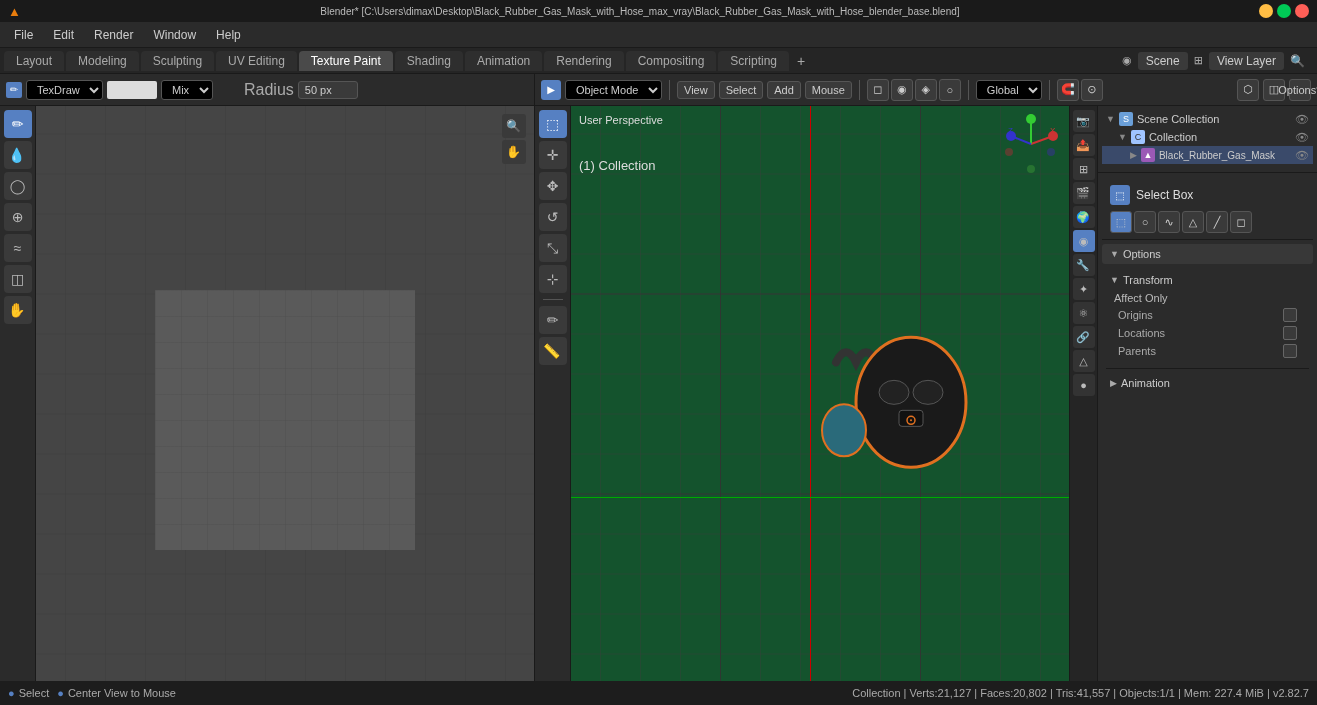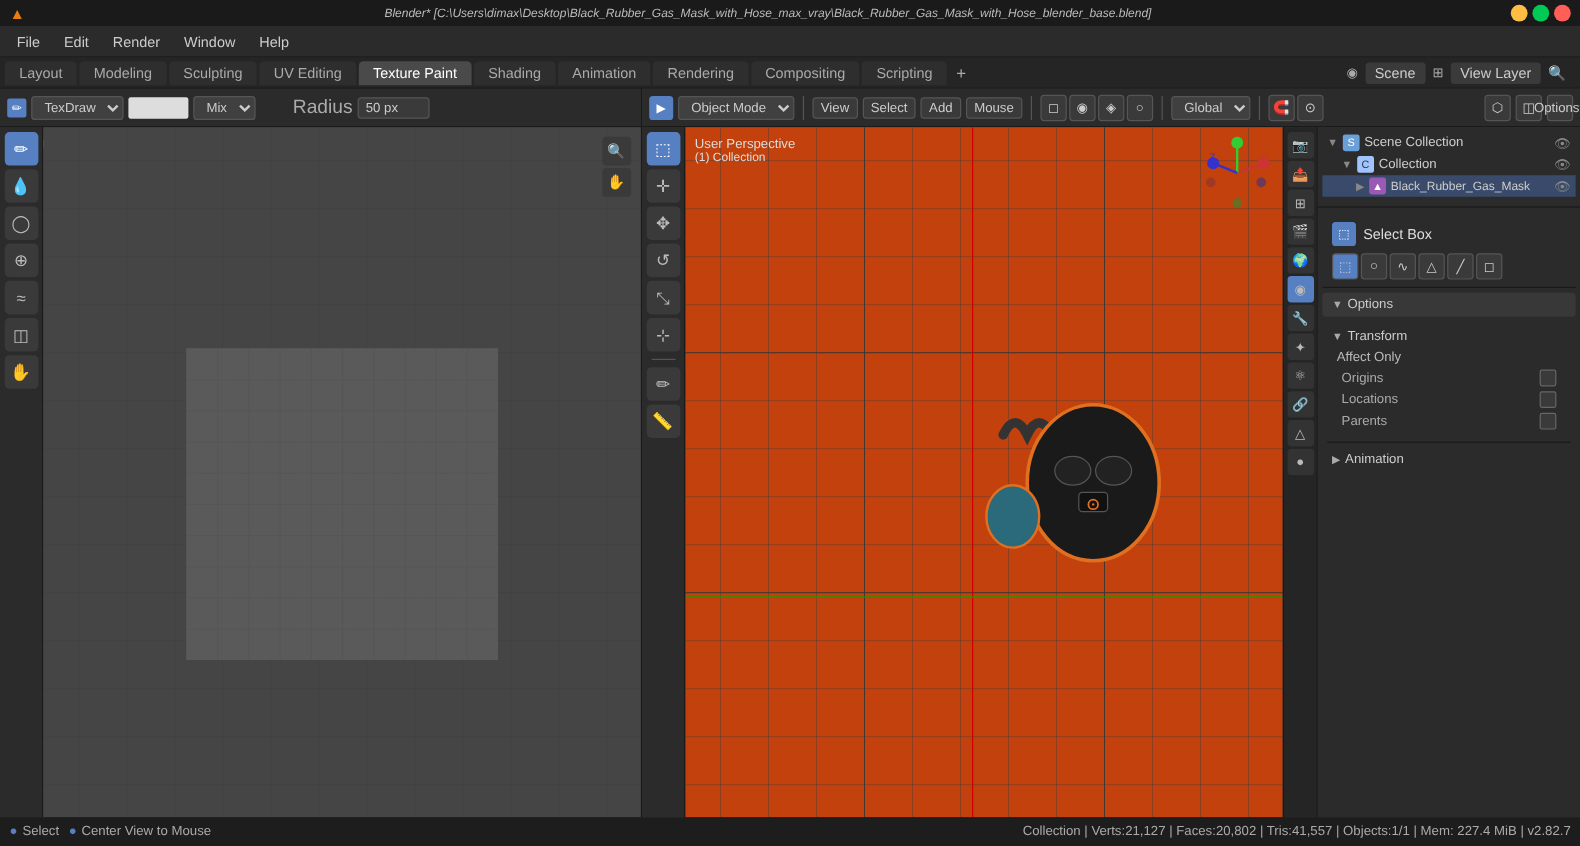--- a/index.html
+++ b/index.html
@@ -421,21 +421,21 @@
     }
     .prop-icon.active { background: #5680c2; }
 
     
     #viewport-canvas {
       position: absolute;
       left: 36px;
       top: 32px;
       right: 248px;
       bottom: 0;
-      background: #c2410c;
+      background: #14532d;
       overflow: hidden;
     }
 
     
     .viewport-label {
       position: absolute;
       top: 8px;
       left: 8px;
       font-size: 11px;
       color: #ccc;
@@ -484,21 +484,21 @@
       position: absolute;
       right: 266px;
       top: 42px;
       display: flex;
       flex-direction: column;
       gap: 2px;
     }
 
     
     .hdr-select {
-      background: #404040;
+      background: #000000;
       border: 1px solid #555;
       border-radius: 3px;
       color: #ccc;
       font-size: 11px;
       padding: 2px 6px;
     }
     .hdr-input {
       background: #3a3a3a;
       border: 1px solid #555;
       border-radius: 3px;
@@ -590,21 +590,21 @@
       color: #ccc;
       font-size: 11px;
     }
     .icon-btn.active { background: #5680c2; }
   </style>
 </head>
 <body>
 
 <div id="titlebar">
   <span style="color:#e87d0d;font-weight:bold;font-size:13px;">▲</span>
-  <span style="font-size:10px;color:#bbb;font-style:italic;">Blender* [C:\Users\dimax\Desktop\Black_Rubber_Gas_Mask_with_Hose_max_vray\Black_Rubber_Gas_Mask_with_Hose_blender_base.blend]</span>
+  <span style="font-size:10px;color:#bbb;">Blender* [C:\Users\dimax\Desktop\Black_Rubber_Gas_Mask_with_Hose_max_vray\Black_Rubber_Gas_Mask_with_Hose_blender_base.blend]</span>
   <div class="win-controls">
     <span class="wc-min"></span>
     <span class="wc-max"></span>
     <span class="wc-close"></span>
   </div>
 </div>
 
 <div id="menubar">
   <span class="menu-item">File</span>
   <span class="menu-item">Edit</span>
@@ -741,21 +741,21 @@
       <div class="nav-btn">🔍</div>
       <div class="nav-btn">✋</div>
     </div>
 
     <div id="viewport-canvas">
       <div class="vp-grid"></div>
       <div class="vp-grid-bold"></div>
 
       <div class="viewport-label">
         <div style="color:#ddd;font-size:11px;">User Perspective</div>
-        <div style="color:#ddd;font-size:10px;">(1) Collection</div>
+        <div style="color:#ddd;font-size:13px;margin-top:32px;">(1) Collection</div>
       </div>
 
       <div class="vert-line-red"></div>
 
       <div class="horiz-line-green"></div>
 
       <div id="gas-mask">
         <svg width="220" height="200" viewBox="0 0 220 200">
 
           <path d="M60,80 Q70,60 80,80 Q90,60 100,80 Q110,60 120,80 Q130,60 140,80" stroke="#333" stroke-width="8" fill="none" stroke-linecap="round"></path>

